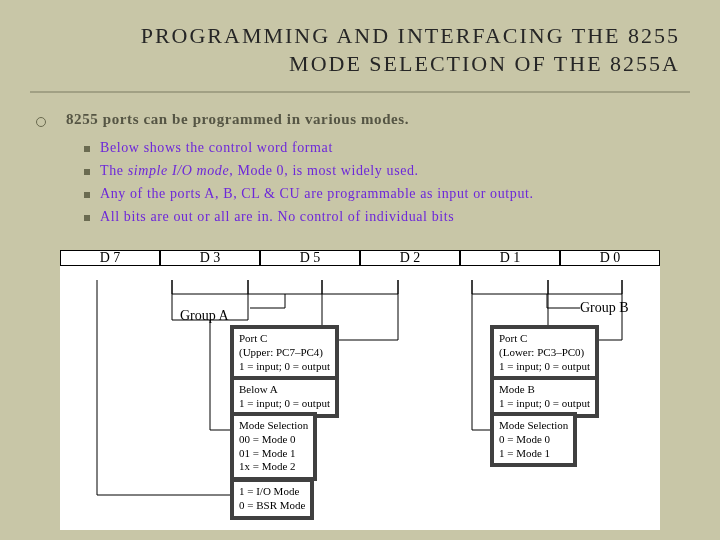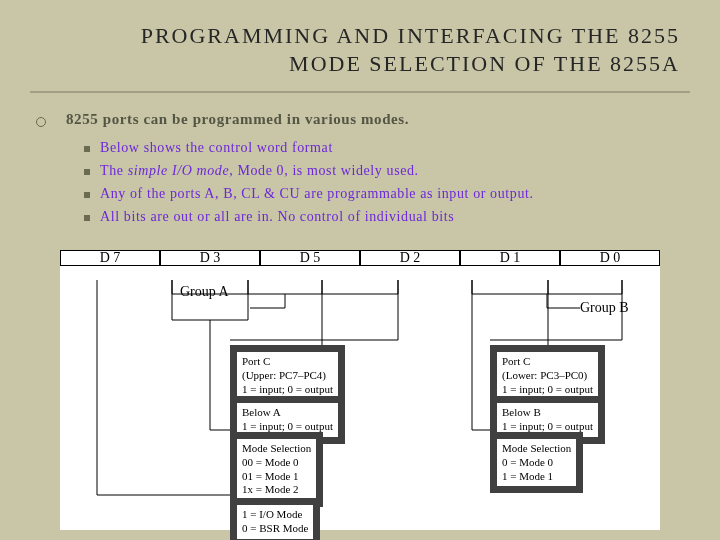--- a/index.html
+++ b/index.html
@@ -98,26 +98,25 @@
   svg.wires {
     position: absolute;
     left: 0; top: 30px;
     width: 100%; height: 250px;
     pointer-events: none;
   }
   
   .box {
     position: absolute;
     background: #fff;
-    border: 7px solid #404040;
+    border: 4px solid #404040;
     font-size: 11px;
     line-height: 1.25;
     padding: 3px 5px;
     white-space: nowrap;
-    margin-top: 20px;
   }
   .grp {
     position: absolute;
     font-size: 14px;
   }
 </style>
 </head>
 <body>
 
 <div class="slide">
@@ -170,21 +169,21 @@
         <path d="M 487 28 H 520"></path>
 
         <path d="M 562 0 V 60 H 430"></path>
 
         <path d="M 488 0 V 108 H 430"></path>
 
         <path d="M 412 0 V 150 H 430"></path>
       </g>
     </svg>
 
-    <div class="grp" style="left:120px; top:34px;">Group A</div>
+    <div class="grp" style="left:120px; top:58px;">Group A</div>
     <div class="grp" style="left:520px; top:50px;">Group B</div>
 
     <div class="box" style="left:170px; top:75px;">
       <div>Port C</div>
       <div>(Upper: PC7–PC4)</div>
       <div>1 = input; 0 = output</div>
     </div>
     <div class="box" style="left:170px; top:126px;">
       <div>Below A</div>
       <div>1 = input; 0 = output</div>
@@ -199,21 +198,21 @@
       <div>1 = I/O Mode</div>
       <div>0 = BSR Mode</div>
     </div>
 
     <div class="box" style="left:430px; top:75px;">
       <div>Port C</div>
       <div>(Lower: PC3–PC0)</div>
       <div>1 = input; 0 = output</div>
     </div>
     <div class="box" style="left:430px; top:126px;">
-      <div>Below B</div>
+      <div>Mode B</div>
       <div>1 = input; 0 = output</div>
     </div>
     <div class="box" style="left:430px; top:162px;">
       <div>Mode Selection</div>
       <div>0 = Mode 0</div>
       <div>1 = Mode 1</div>
     </div>
   </div>
 
 </div>

